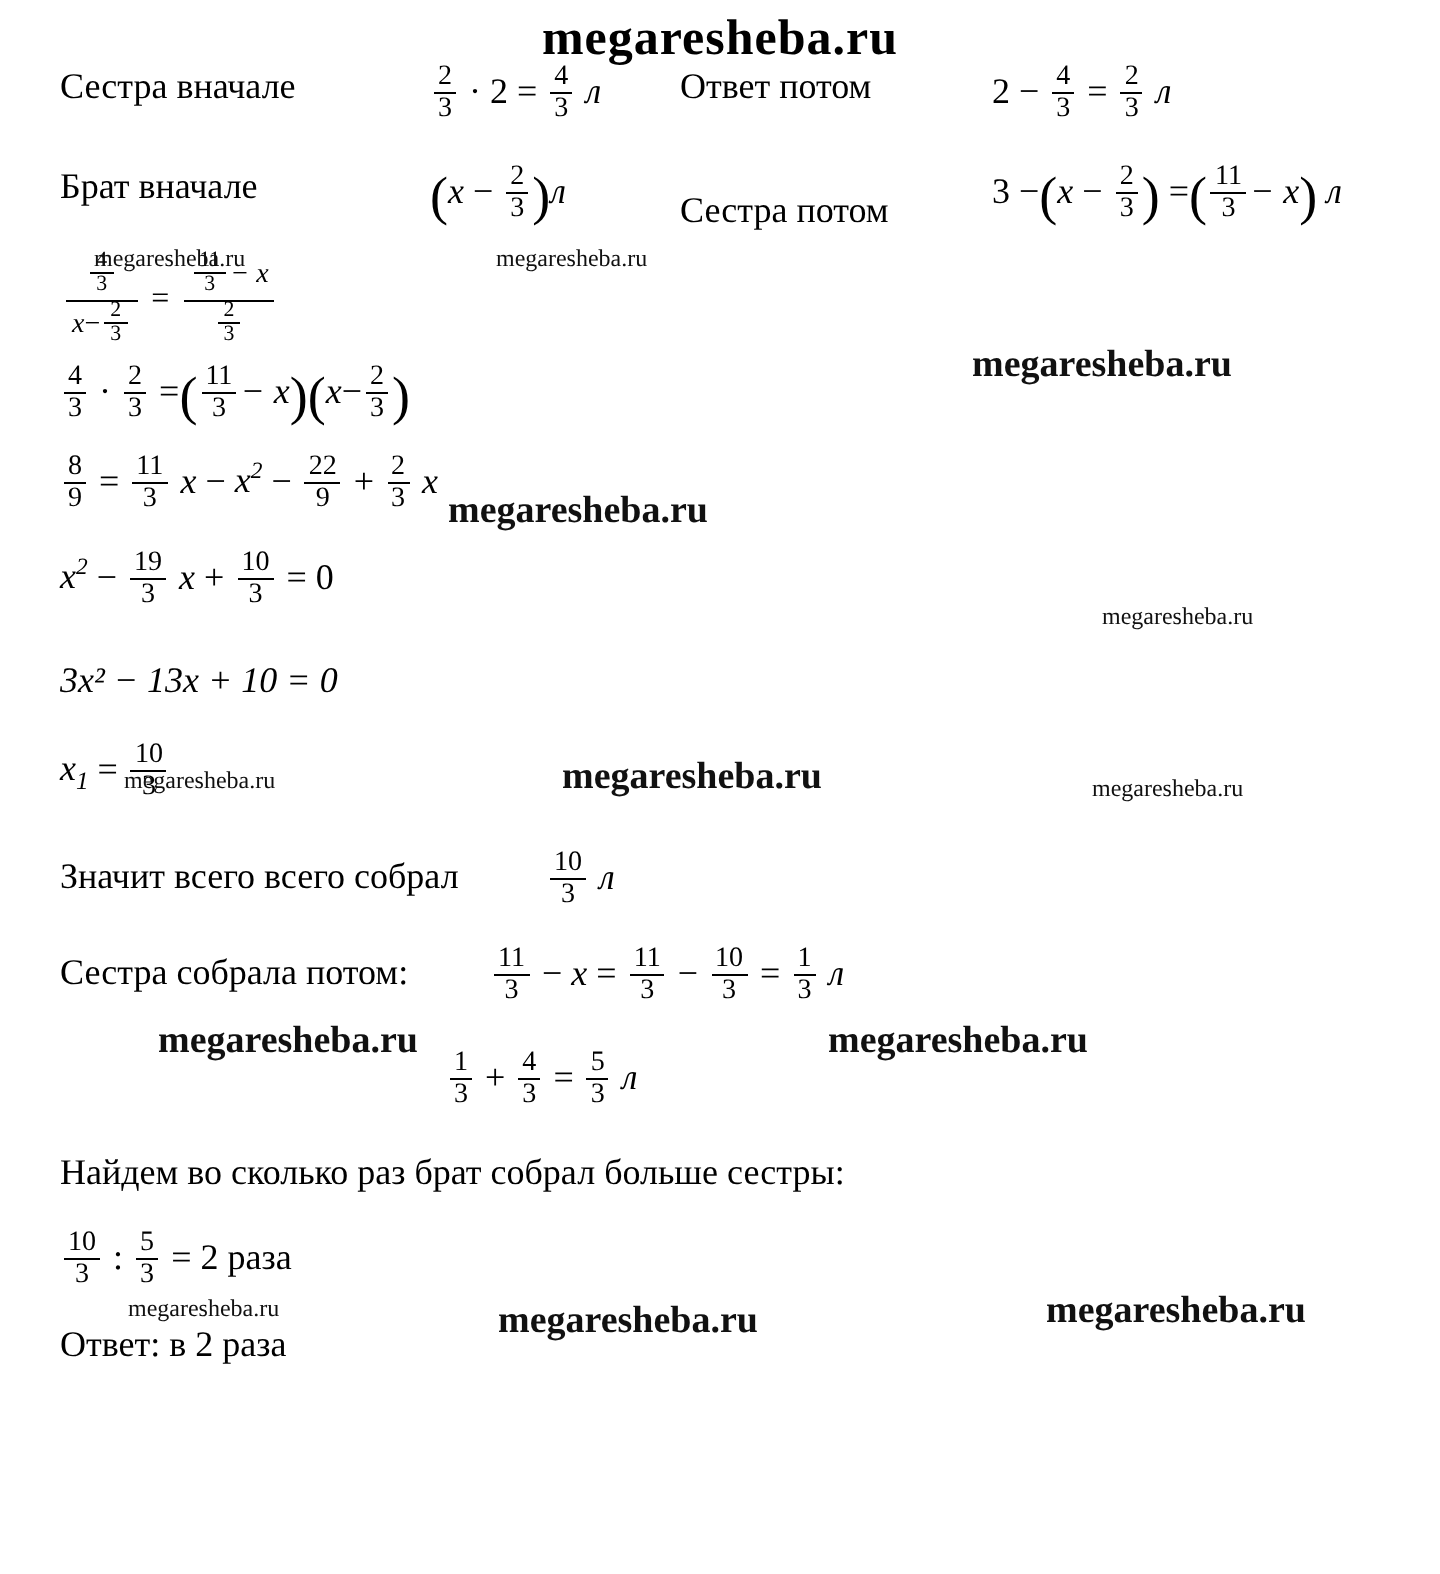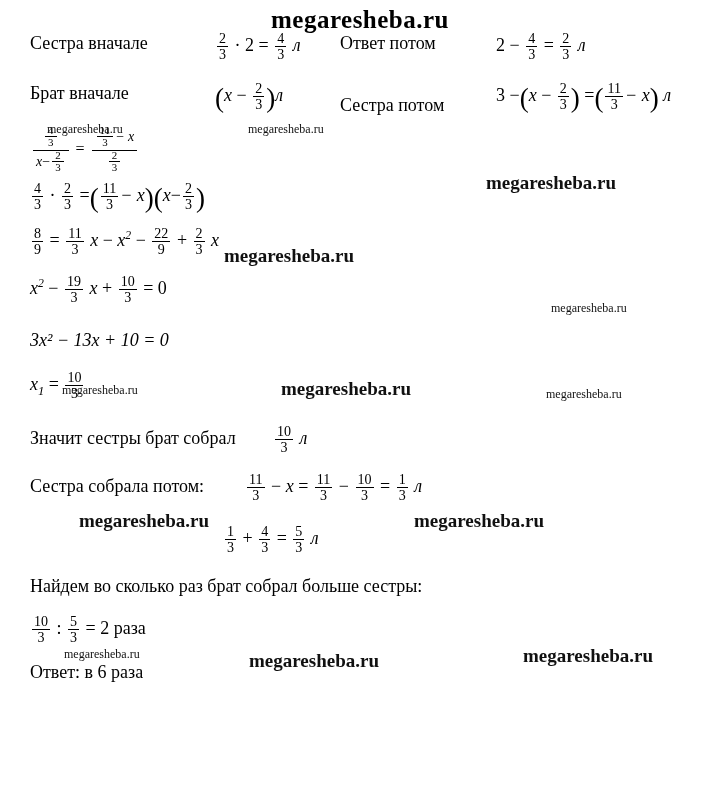--- a/index.html
+++ b/index.html
@@ -270,21 +270,21 @@
 
     <div class="line" style="height:52px;">
       <span class="abs" style="left:0; top:4px;">
         <span class="mathit"><span>x</span><sub style="font-size:0.7em;">1</sub></span>
         <span>=</span>
         <span class="frac"><span class="num">10</span><span class="den">3</span></span>
       </span>
     </div>
 
     <div class="line" style="height:44px;">
-      <span class="abs" style="left:0; top:10px;">Значит сестры брат собрал</span>
+      <span class="abs" style="left:0; top:10px;">Значит всего всего собрал</span>
       <span class="abs" style="left:243px; top:6px;">
         <span class="frac"><span class="num">10</span><span class="den">3</span></span>
         <span class="mathit">л</span>
       </span>
     </div>
 
     <div class="line" style="height:46px;">
       <span class="abs" style="left:0; top:14px;">Сестра собрала потом:</span>
       <span class="abs" style="left:215px; top:10px;">
         <span class="frac"><span class="num">11</span><span class="den">3</span></span>
@@ -318,21 +318,21 @@
     <div class="line" style="height:56px;">
       <span class="abs" style="left:0; top:14px;">
         <span class="frac"><span class="num">10</span><span class="den">3</span></span>
         <span>:</span>
         <span class="frac"><span class="num">5</span><span class="den">3</span></span>
         <span>= 2 раза</span>
       </span>
     </div>
 
     <div class="line" style="height:30px;">
-      <span class="abs" style="left:0; top:6px;">Ответ: в 6 раза</span>
+      <span class="abs" style="left:0; top:6px;">Ответ: в 2 раза</span>
     </div>
 
   </div>
 
   <div class="wm small" style="left:47px; top:122px;">megaresheba.ru</div>
   <div class="wm small" style="left:248px; top:122px;">megaresheba.ru</div>
   <div class="wm big" style="left:486px; top:172px;">megaresheba.ru</div>
   <div class="wm big" style="left:224px; top:245px;">megaresheba.ru</div>
   <div class="wm small" style="left:551px; top:301px;">megaresheba.ru</div>
   <div class="wm small" style="left:62px; top:383px;">megaresheba.ru</div>

